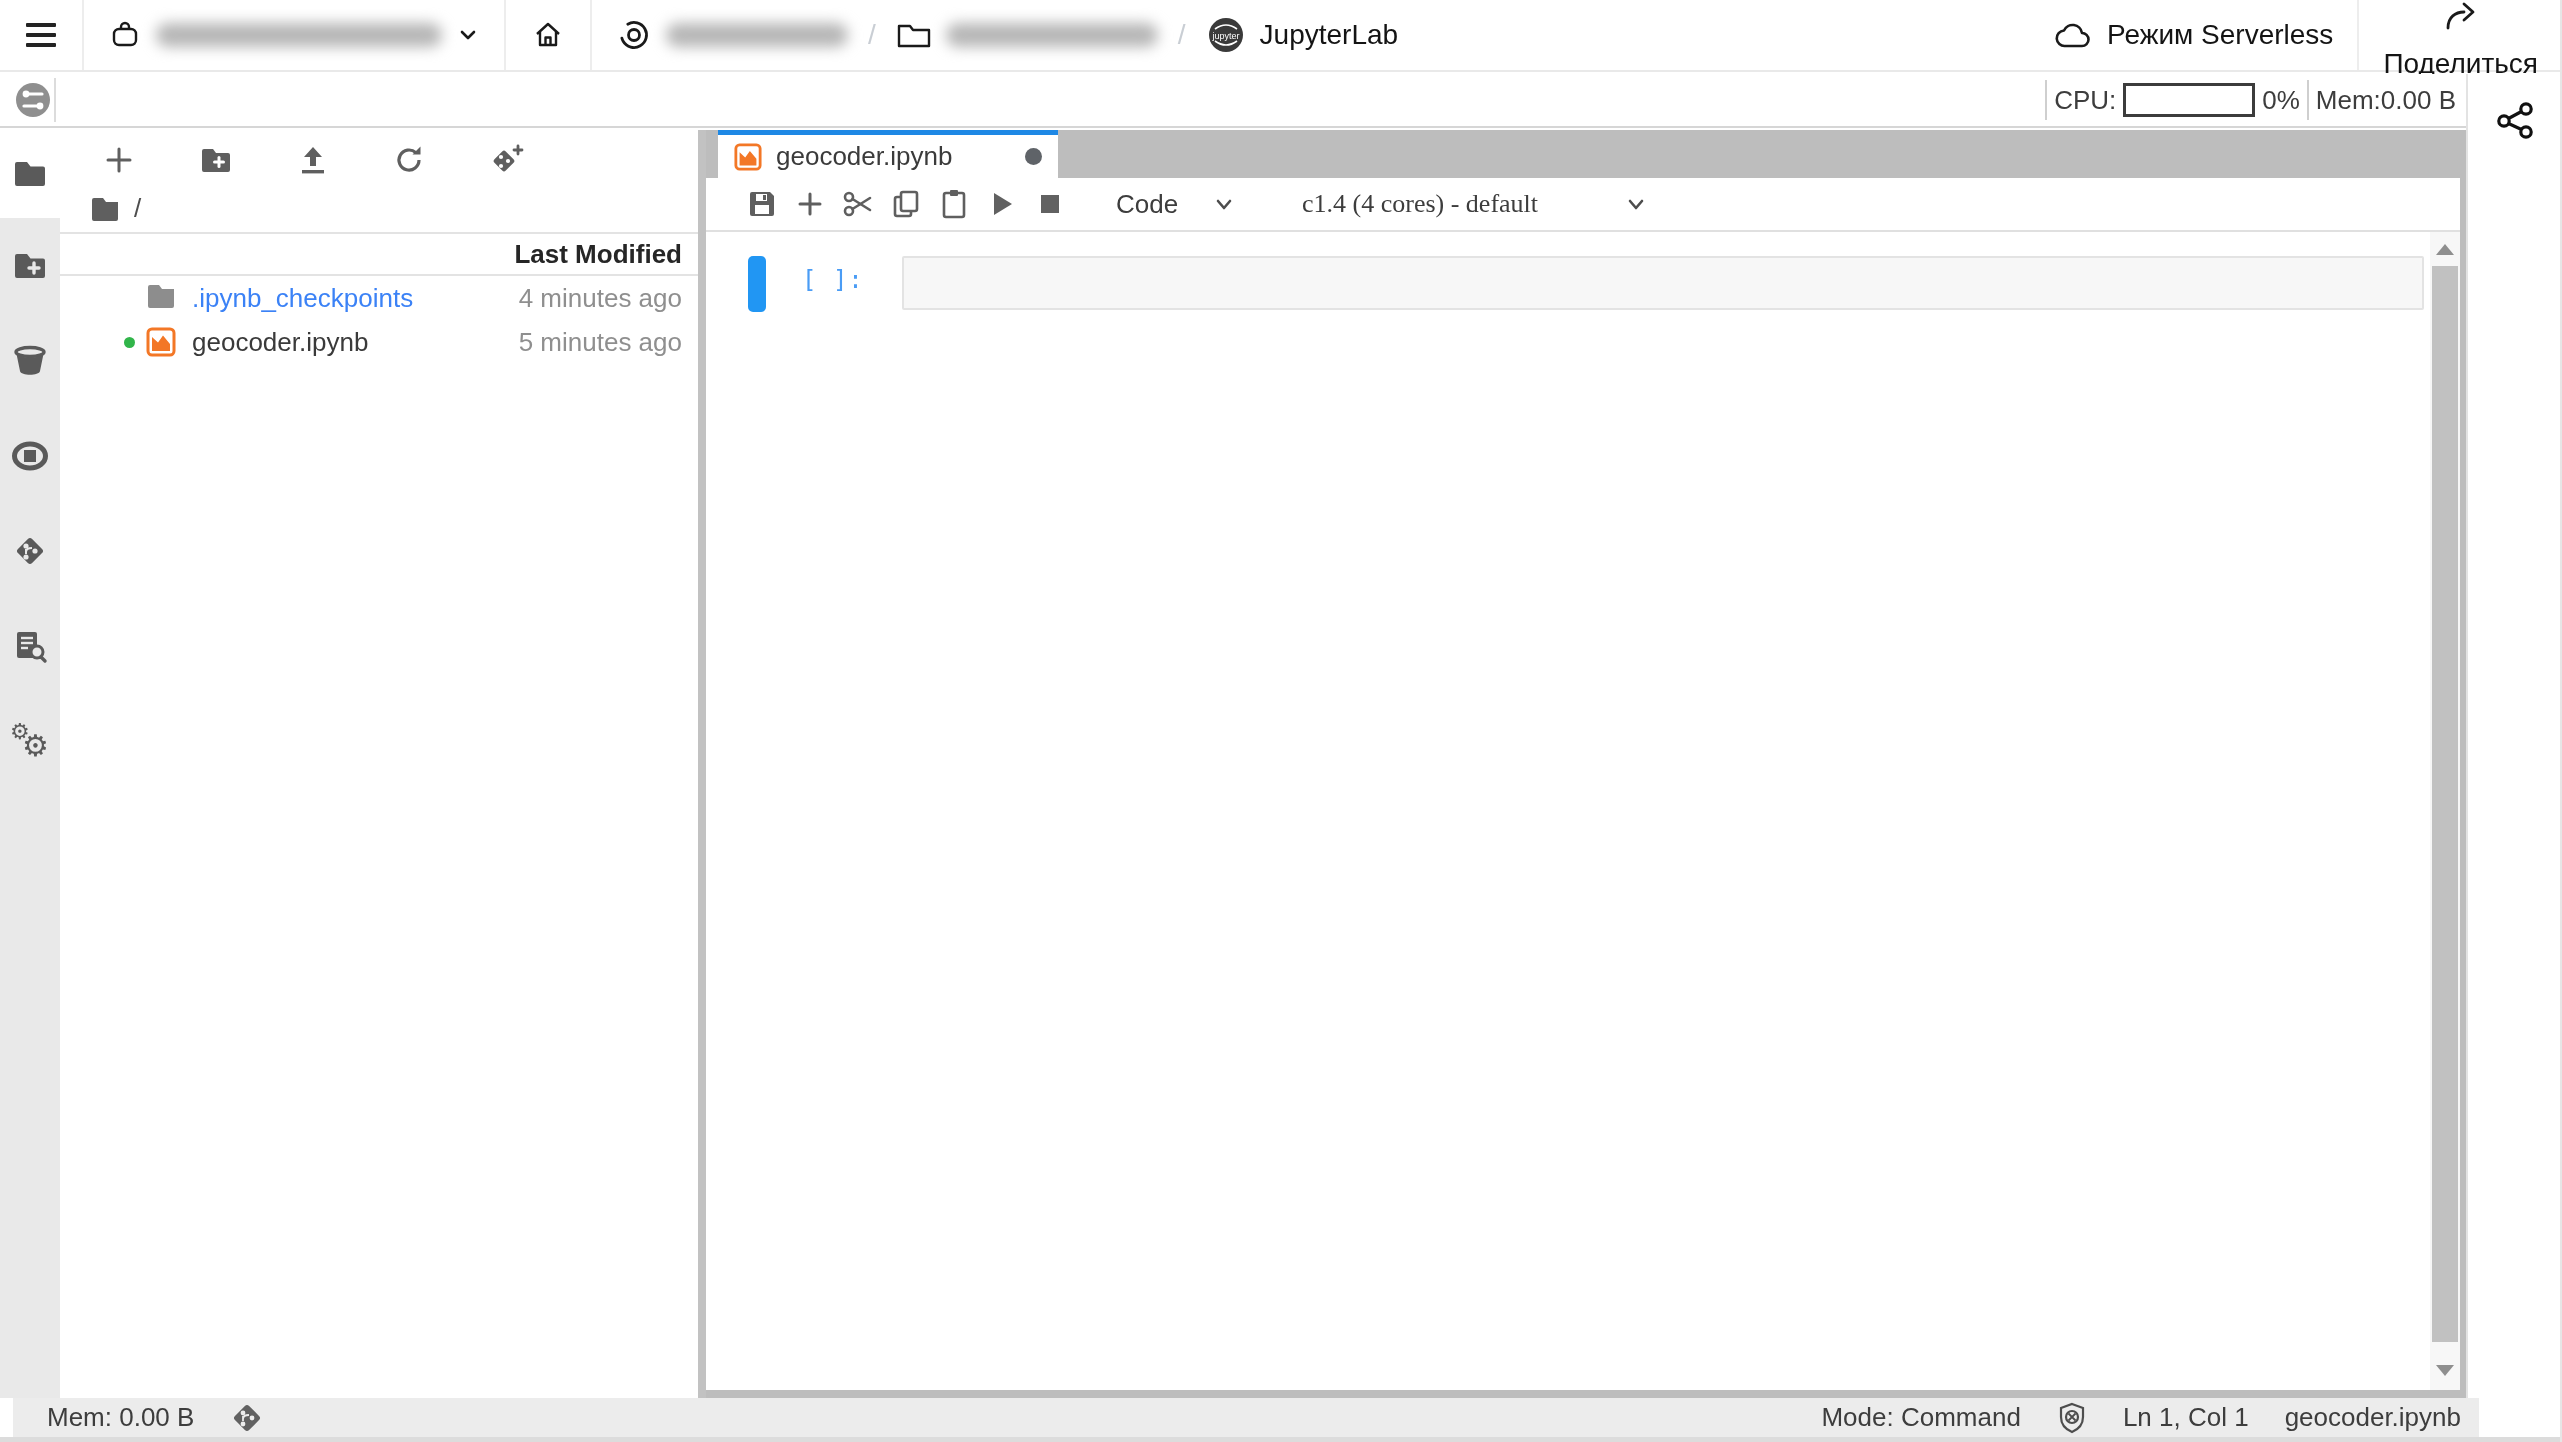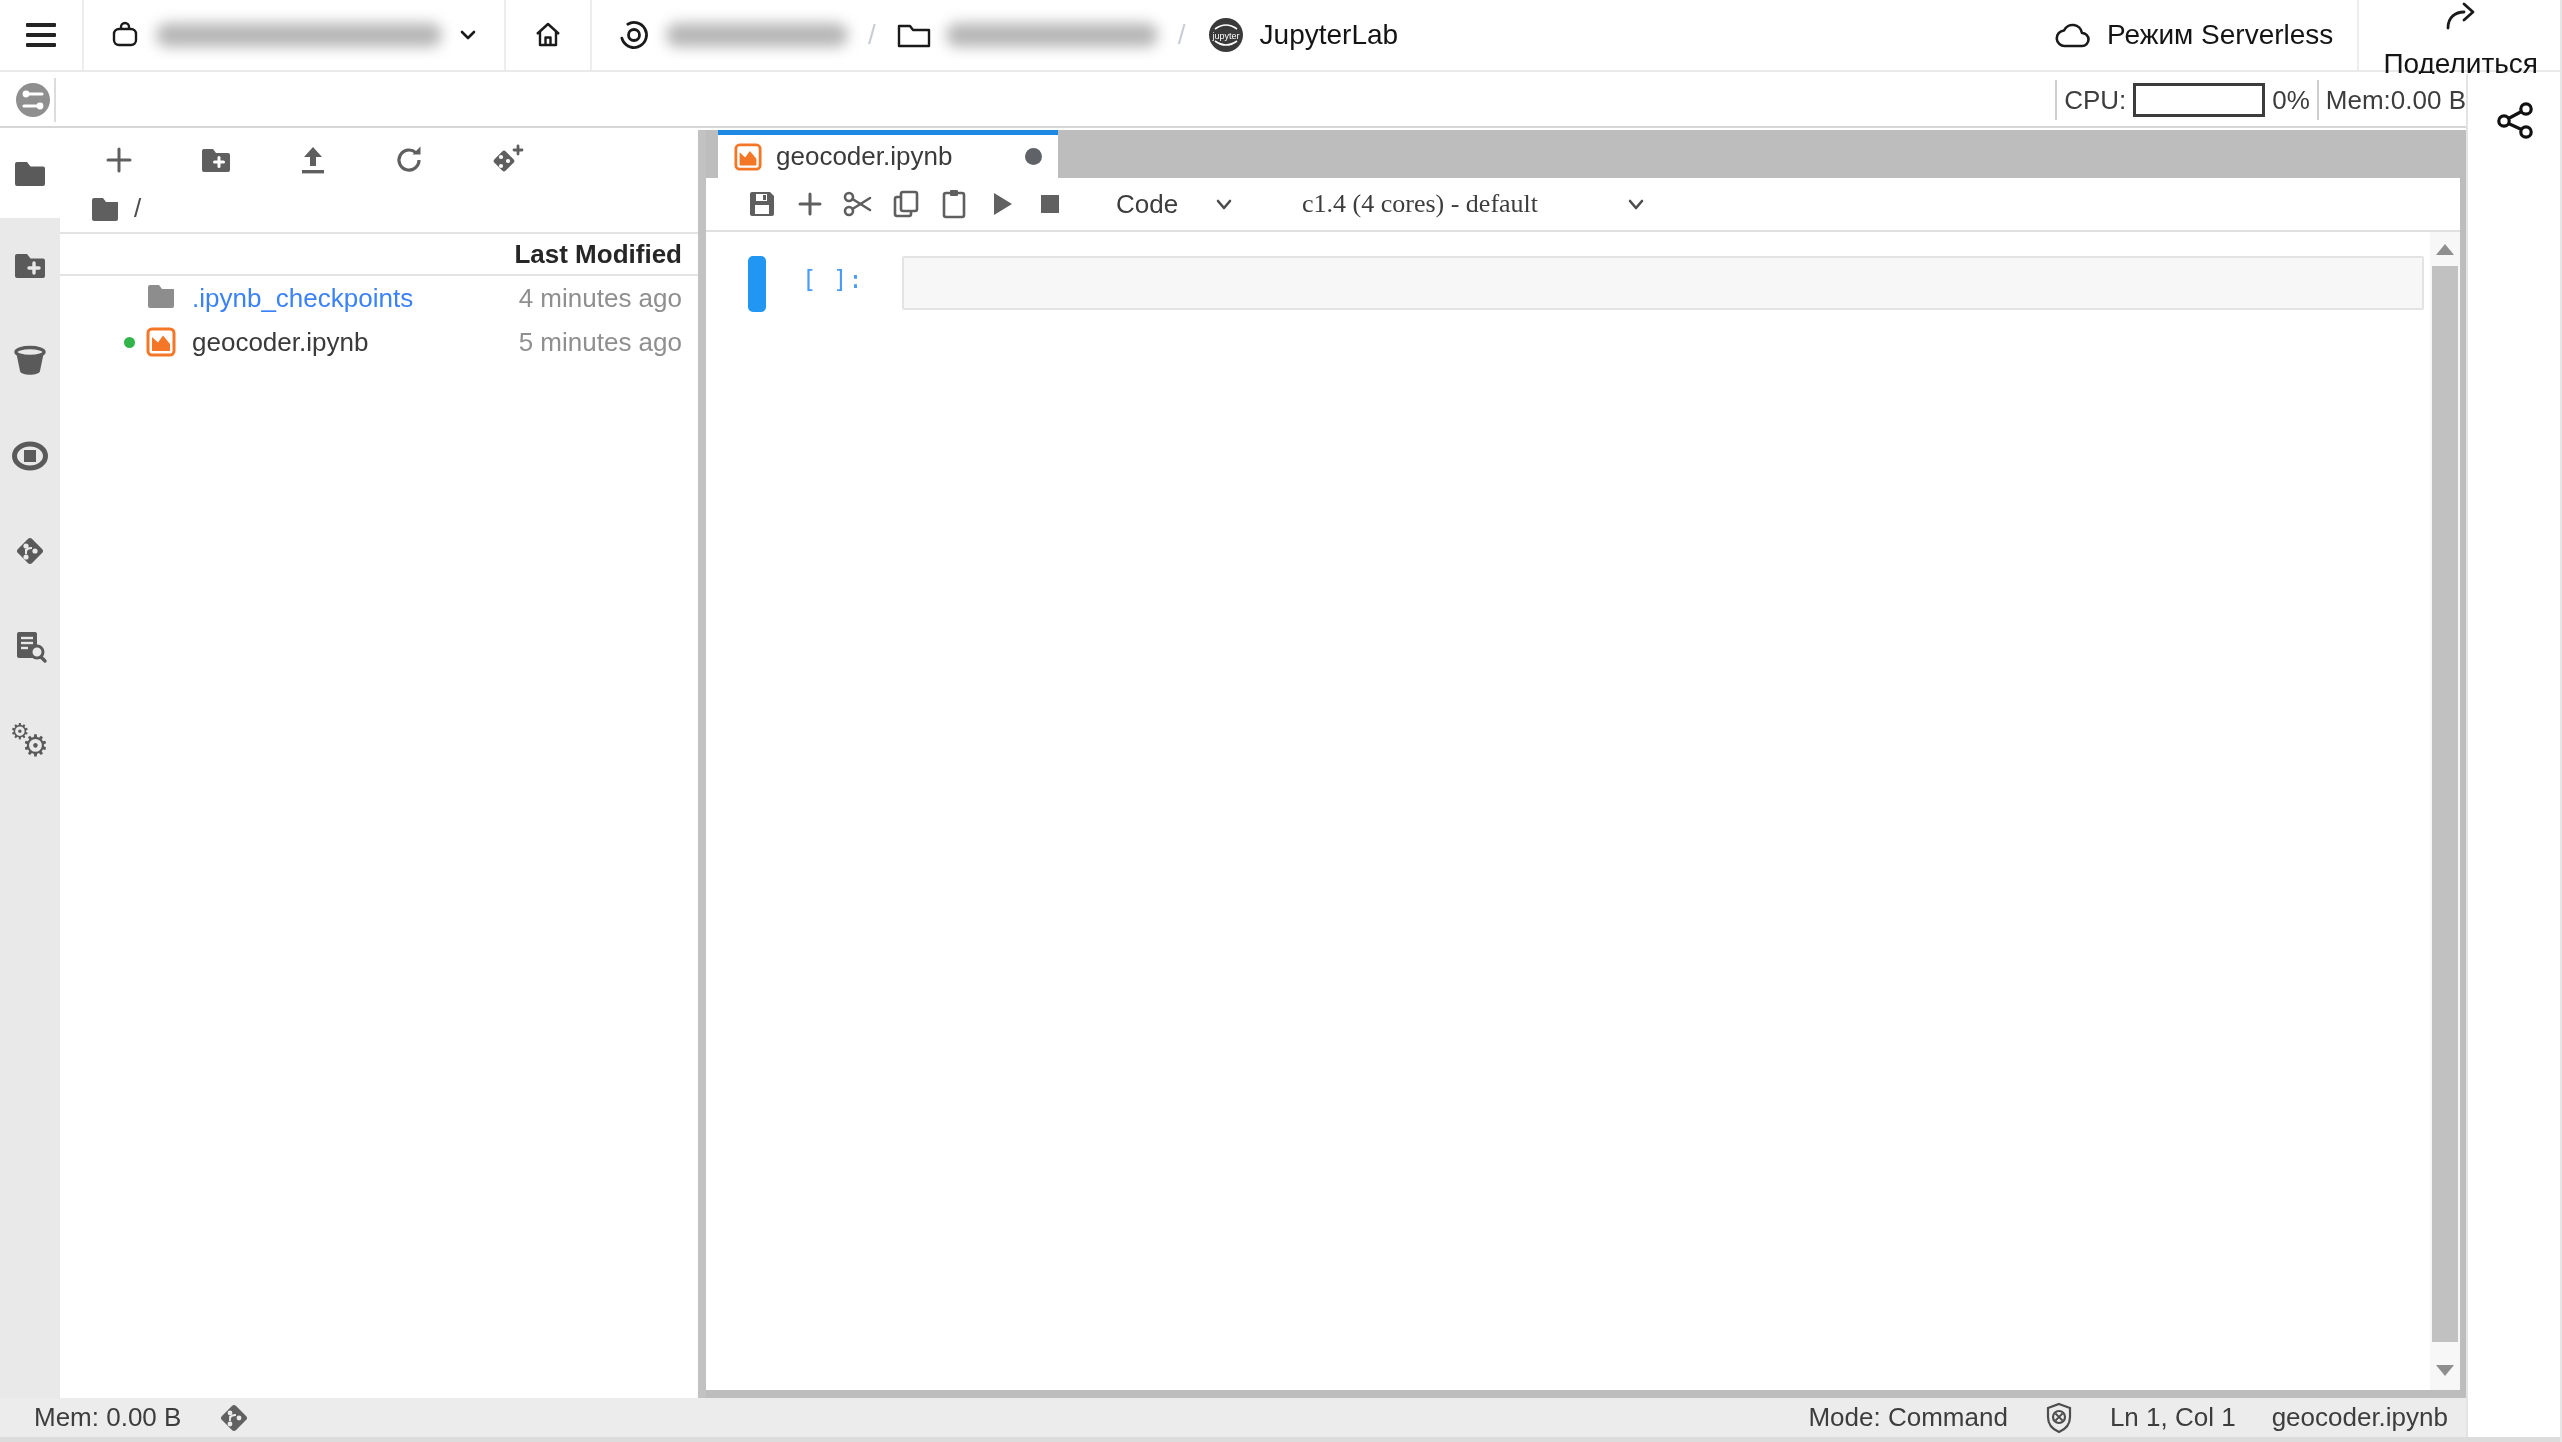--- a/index.html
+++ b/index.html
@@ -21,21 +21,21 @@
   .crumb-sep { color:#c9ced4; padding:0 6px; }
   .iconbtn { background:none; border:none; padding:0; display:flex; align-items:center; cursor:pointer; }
 
   
   .menubar { position:absolute; top:74px; left:0; width:2466px; height:54px; background:#fff;
              border-bottom:2px solid #d6d6d6; display:flex; align-items:center; font-size:26px; color:#1f1f1f; }
   .menubar ul { list-style:none; display:flex; margin:0; padding:0 0 0 8px; }
   .menubar li { padding:0 17px; cursor:pointer; }
   .ds-logo { margin-left:12px; display:flex; align-items:center; }
   .vdiv { width:2px; background:#dcdcdc; height:44px; }
-  .mb-right { margin-left:auto; display:flex; align-items:center; gap:7px; padding-right:0; color:#3d3d3d; }
+  .mb-right { margin-left:auto; display:flex; align-items:center; gap:7px; padding-right:10px; color:#3d3d3d; }
   .cpu-meter { width:132px; height:34px; border:3px solid #3c3c3c; background:#fff; }
   .mb-right .vdiv { height:40px; background:#cfcfcf; }
 
   
   .main { position:absolute; top:130px; left:0; width:2466px; height:1268px; display:flex; }
 
   .activitybar { width:60px; background:#e9e9e9; flex:none; display:flex; flex-direction:column; }
   .ab-item { height:95px; display:flex; align-items:center; justify-content:center; cursor:pointer; }
   .ab-item.active { height:88px; background:#fff; }
   .gears { position:relative; width:40px; height:40px; color:#5a5a5a; }
@@ -87,21 +87,21 @@
   .scrollbar { position:absolute; top:0; right:0; bottom:0; width:30px; background:#f7f7f7; }
   .sb-up, .sb-down { position:absolute; left:6px; width:0; height:0; border-left:9px solid transparent; border-right:9px solid transparent; }
   .sb-up { top:12px; border-bottom:11px solid #8f8f8f; }
   .sb-down { bottom:14px; border-top:11px solid #8f8f8f; }
   .sb-thumb { position:absolute; top:34px; bottom:48px; left:2px; width:26px; background:#c1c1c1; }
 
   .rightmargin { position:absolute; top:74px; left:2466px; width:96px; height:1368px; background:#fff;
                  border-left:2px solid #e3e3e3; display:flex; justify-content:center; padding-top:28px; }
 
   
-  .statusbar { position:absolute; top:1398px; left:0; width:2466px; height:39px; background:#ececec;
+  .statusbar { position:absolute; top:1398px; left:13px; width:2466px; height:39px; background:#ececec;
                display:flex; align-items:center; font-size:26px; color:#3d3d3d; }
   .sb-left { display:flex; align-items:center; gap:36px; padding-left:34px; }
   .sb-right { margin-left:auto; display:flex; align-items:center; gap:36px; padding-right:18px; }
   .bottomedge { position:absolute; top:1437px; left:0; width:2562px; height:5px; background:#dcdcdc; z-index:5; }
 
   svg { display:block; }
 </style>
 </head>
 <body>
 

